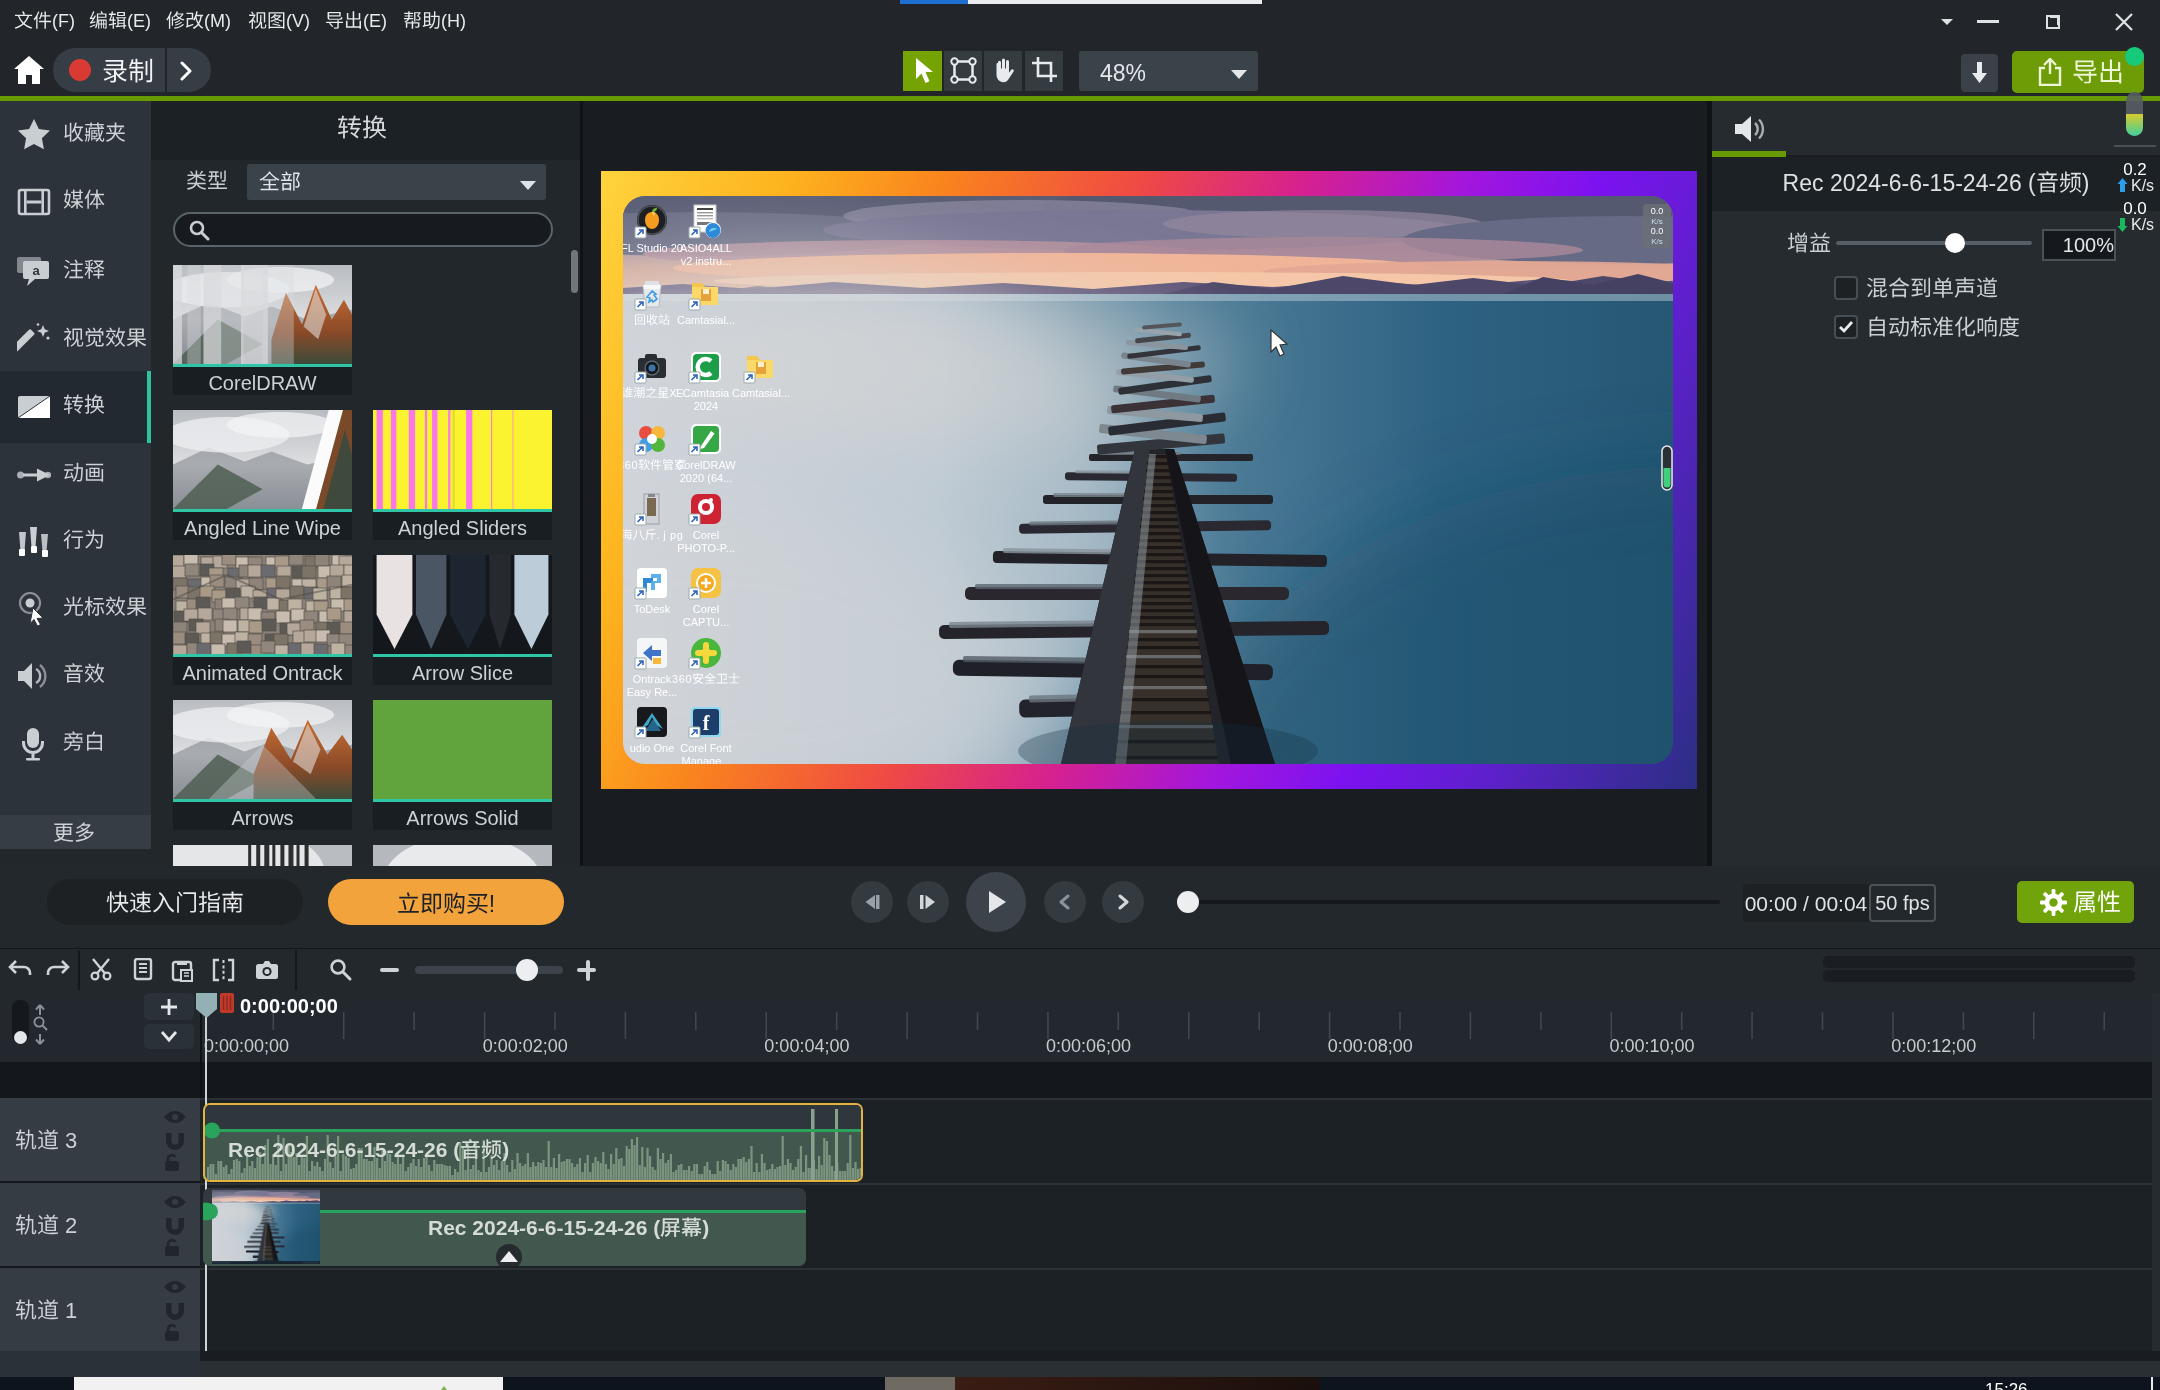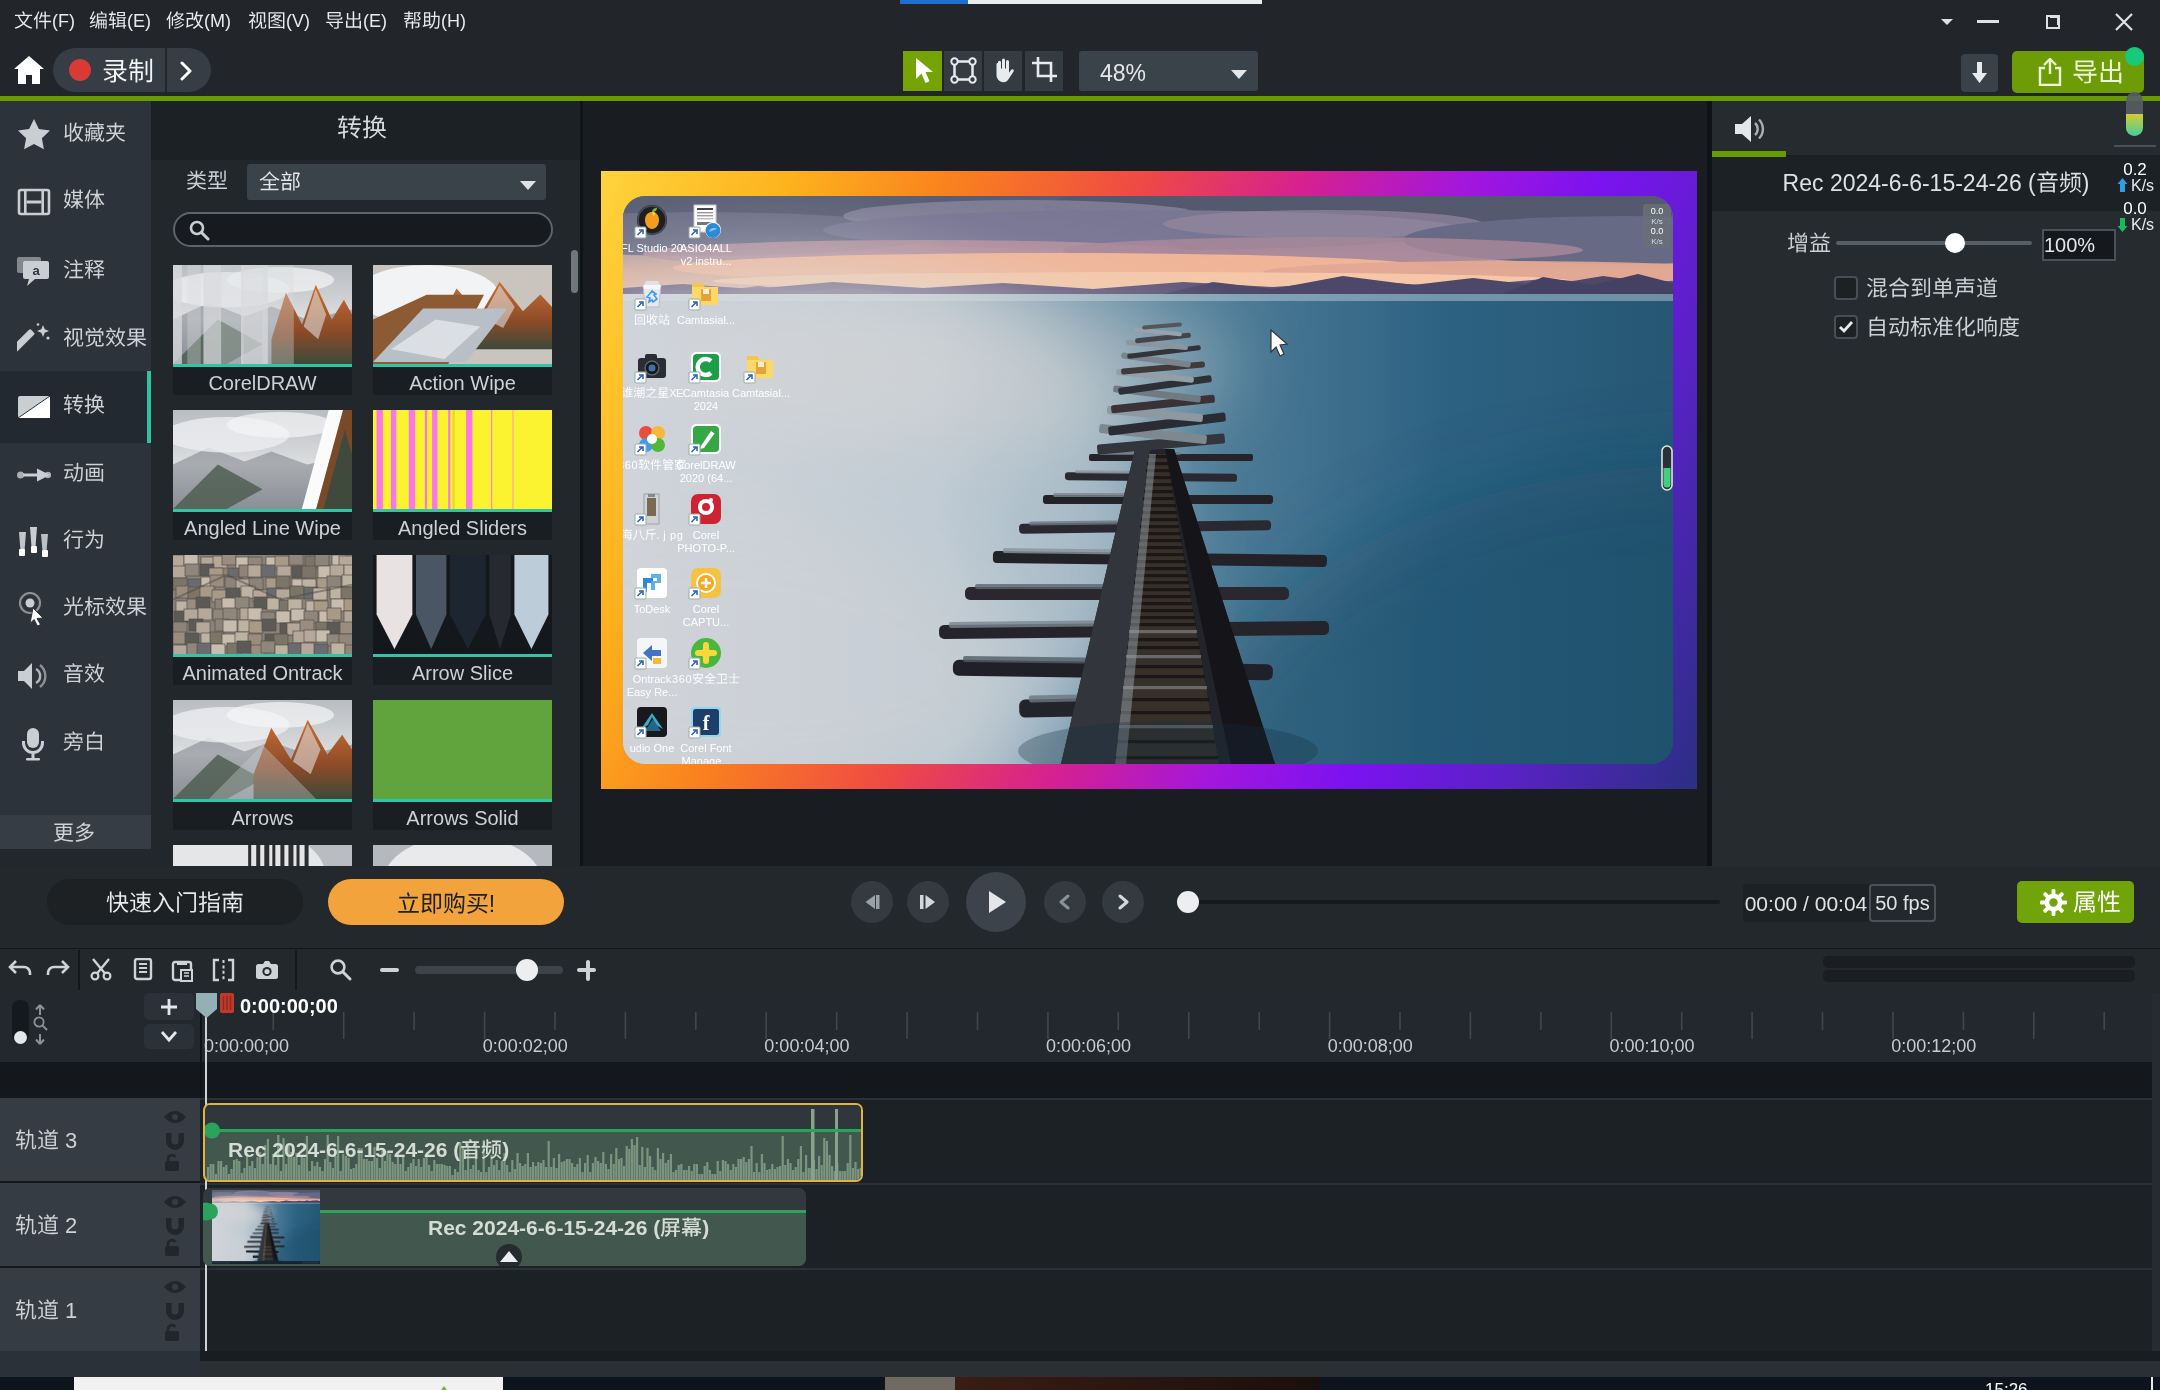--- a/index.html
+++ b/index.html
@@ -418,33 +418,20 @@
           <path d="M130.67000000000002 61.38L142.7525 23.759999999999998L153.224 49.5L145.16899999999998 74.25z" fill="#e8e9ea" opacity=".55"></path>
           <rect x="0" y="0" width="8.950000000000001" height="99" fill="#d8dadc" opacity="0.75"></rect>
           <rect x="14.32" y="0" width="13.425000000000002" height="99" fill="#d8dadc" opacity="0.35"></rect>
           <rect x="30.430000000000003" y="0" width="17.900000000000002" height="99" fill="#d8dadc" opacity="0.75"></rect>
           <rect x="48.330000000000005" y="0" width="22.375" height="99" fill="#d8dadc" opacity="0.35"></rect>
           <rect x="68.02" y="0" width="26.850000000000005" height="99" fill="#d8dadc" opacity="0.75"></rect>
           <rect x="89.5" y="0" width="31.325" height="99" fill="#d8dadc" opacity="0.35"></rect>
         </svg></div>
       <div style="position:absolute;left:0;top:99px;width:179px;height:3px;background:#2fc6a8;"></div>
       <div style="position:absolute;left:0;top:107px;width:179px;text-align:center;font-size:20px;color:#ccd1d5;white-space:nowrap;">CorelDRAW</div>
-    </div>
-<div style="position:absolute;left:373px;top:265px;width:179px;background:#191e23;height:130px;overflow:hidden;position:absolute;">
-      <div style="position:absolute;left:0;top:0;width:179px;height:99px;overflow:hidden;"><svg width="179" height="99">
-          <rect width="179" height="99" fill="#c9c4bd"></rect>
-          <ellipse cx="53.699999999999996" cy="29.7" rx="71.60000000000001" ry="29.7" fill="#f2f3f4"></ellipse>
-          <path d="M62.65 63.1125L83.593 23.562L106.863 50.489999999999995L126.64250000000001 16.83L149.9125 46.2825L167.365 29.452499999999993L179.0 42.074999999999996V84.14999999999999H62.65z" fill="url(#mnt1)"></path>
-          <path d="M109.19 52.172999999999995L126.64250000000001 20.195999999999998L141.768 42.074999999999996L130.133 63.1125z" fill="#e8e9ea" opacity=".55"></path>
-          <path d="M0 99L0 54.45L53.699999999999996 29.7L110.98 29.7L75.17999999999999 99z" fill="#8c5a33"></path>
-          <path d="M0 97.02L50.120000000000005 43.56L134.25 43.56L93.08 97.02z" fill="#b9bfc6"></path>
-          <path d="M17.900000000000002 84.14999999999999L62.65 54.45L107.39999999999999 61.38L71.60000000000001 94.05z" fill="#e4e6e8" opacity=".8"></path>
-        </svg></div>
-      <div style="position:absolute;left:0;top:99px;width:179px;height:3px;background:#2fc6a8;"></div>
-      <div style="position:absolute;left:0;top:107px;width:179px;text-align:center;font-size:20px;color:#ccd1d5;white-space:nowrap;">Action Wipe</div>
     </div>
 <div style="position:absolute;left:173px;top:410px;width:179px;background:#191e23;height:130px;overflow:hidden;position:absolute;">
       <div style="position:absolute;left:0;top:0;width:179px;height:99px;overflow:hidden;"><svg width="179" height="99">
           <rect width="179" height="99" fill="url(#sky1)"></rect>
           <path d="M0 54.45L35.800000000000004 37.62L71.60000000000001 51.480000000000004L98.45 41.58L134.25 54.45L179 44.550000000000004V99H0z" fill="#7d8289" opacity=".55"></path>
           <ellipse cx="53.699999999999996" cy="24.75" rx="62.65" ry="17.82" fill="#eceef0" opacity=".8"></ellipse>
           <ellipse cx="107.39999999999999" cy="14.85" rx="53.699999999999996" ry="12.870000000000001" fill="#f4f5f6" opacity=".7"></ellipse>
           <path d="M0 99L44.75 54.45L89.5 79.2L53.699999999999996 99z" fill="#4a5a4e" opacity=".8"></path>
           <path d="M128.88 99L155.73 0L170.04999999999998 0L143.20000000000002 99z" fill="#fbfbfb"></path>
           <path d="M143.20000000000002 99L170.04999999999998 0H179V99z" fill="#7a4a28"></path>
@@ -1065,21 +1052,21 @@
         </g>
       </svg>)</div>
 <div style="position:absolute;left:1787px;top:232px;"><svg width="44" height="22" viewBox="0 0 44.0 22" style="vertical-align:-3.1px;overflow:visible;">
         <g fill="#ccd1d5" transform="translate(0,18.9) scale(0.022000,-0.022000)">
           <use href="#c589e"></use>
           <use href="#c76ca" x="1000"></use>
         </g>
       </svg></div>
 <div style="position:absolute;left:1836px;top:241px;width:196px;height:4px;background:#565e66;border-radius:2px;"></div>
 <div style="position:absolute;left:1945px;top:233px;width:20px;height:20px;background:#fff;border-radius:50%;"></div>
-<div style="position:absolute;left:2042px;top:229px;width:74px;height:32px;background:#15181c;border:2px solid #4a5258;border-radius:0;box-sizing:border-box;text-align:left;font-size:20px;color:#e4e7ea;line-height:28px;">100%</div>
+<div style="position:absolute;left:2042px;top:229px;width:74px;height:32px;background:#15181c;border:2px solid #4a5258;border-radius:0;box-sizing:border-box;text-align:right;font-size:20px;color:#e4e7ea;line-height:28px;">100%</div>
 <div style="position:absolute;left:1834px;top:276px;width:24px;height:24px;background:#1d2124;border:2px solid #474f56;border-radius:4px;box-sizing:border-box;"></div>
 <div style="position:absolute;left:1866px;top:277px;"><svg width="132" height="22" viewBox="0 0 132.0 22" style="vertical-align:-3.1px;overflow:visible;">
         <g fill="#ccd1d5" transform="translate(0,18.9) scale(0.022000,-0.022000)">
           <use href="#c6df7"></use>
           <use href="#c5408" x="1000"></use>
           <use href="#c5230" x="2000"></use>
           <use href="#c5355" x="3000"></use>
           <use href="#c58f0" x="4000"></use>
           <use href="#c9053" x="5000"></use>
         </g>

